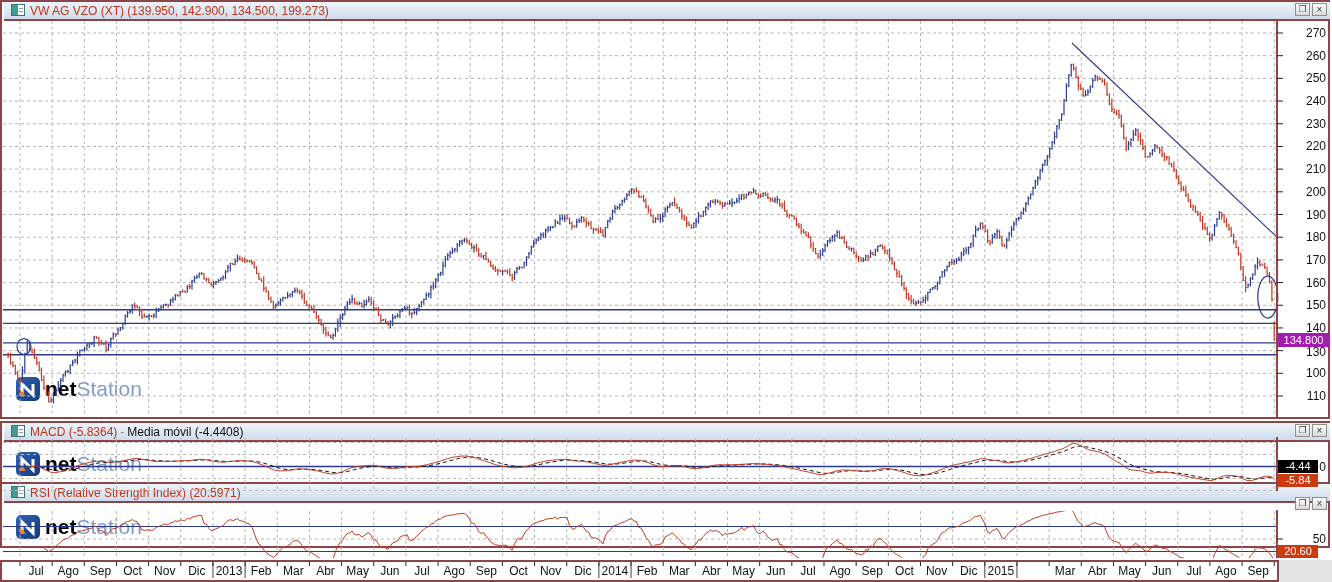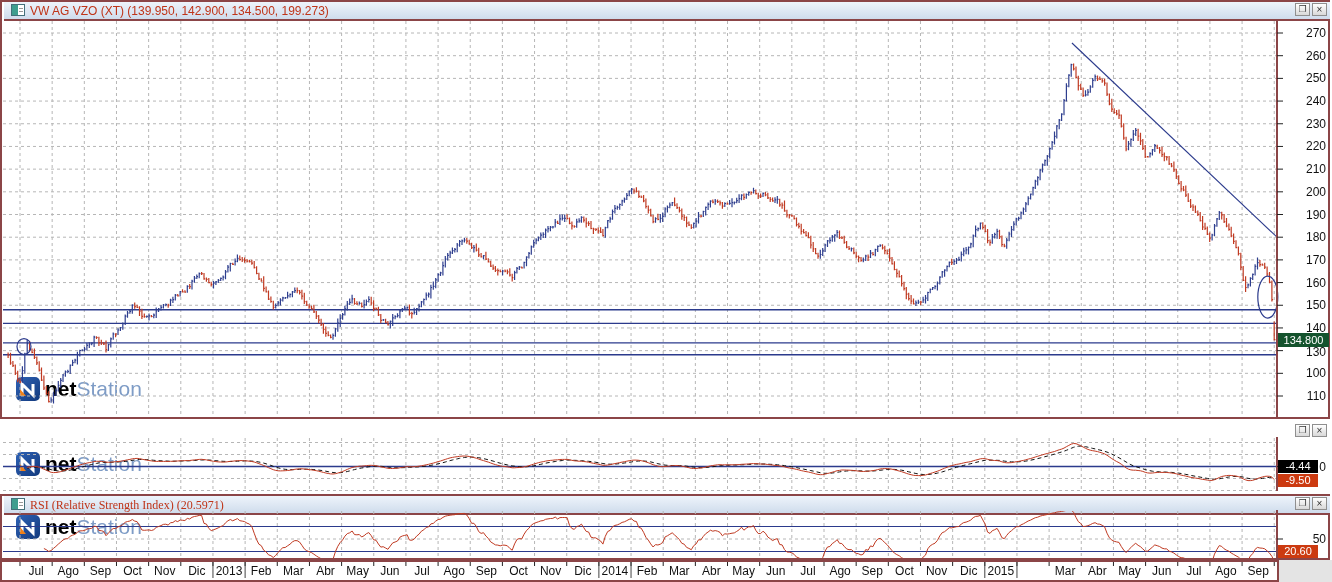--- a/index.html
+++ b/index.html
@@ -41,24 +41,30 @@
 
   <div class="win" style="top:0;height:419px;">
     <div class="tb" style="top:0;">
       <span class="chart-ico"></span>
       <span class="tb-title">VW AG VZO (XT) (139.950, 142.900, 134.500, 199.273)</span>
     </div>
   </div>
   <div class="btn restore" style="left:1295px;top:3px;">❐</div>
   <div class="btn" style="left:1312px;top:3px;">×</div>
 
+  <div class="win" style="top:421px;height:72px;">
+    <div class="tb" style="top:0;">
+      <span class="chart-ico"></span>
+      <span class="tb-title"><span>MACD (-5.8364)</span><span class="sep">-</span><span class="black">Media móvil (-4.4408)</span></span>
+    </div>
+  </div>
   <div class="btn restore" style="left:1295px;top:424px;">❐</div>
   <div class="btn" style="left:1312px;top:424px;">×</div>
 
-  <div class="win" style="top:494px;height:66px;font-family:Liberation Serif, serif;">
+  <div class="win" style="top:482px;height:66px;">
     <div class="tb" style="top:0;">
       <span class="chart-ico"></span>
       <span class="tb-title">RSI (Relative Strength Index) (20.5971)</span>
     </div>
   </div>
   <div class="btn restore" style="left:1295px;top:497px;">❐</div>
   <div class="btn" style="left:1312px;top:497px;">×</div>
 
   <div id="xrow"></div>
   <div id="corner"></div>
@@ -144,23 +150,23 @@
       <div class="xlab" style="left:978.8799999999999px;">2015</div>
       <div class="xlab" style="left:1043.1999999999998px;">Mar</div>
       <div class="xlab" style="left:1075.36px;">Abr</div>
       <div class="xlab" style="left:1107.52px;">May</div>
       <div class="xlab" style="left:1139.6799999999998px;">Jun</div>
       <div class="xlab" style="left:1171.84px;">Jul</div>
       <div class="xlab" style="left:1203.9999999999998px;">Ago</div>
       <div class="xlab" style="left:1236.1599999999999px;">Sep</div>
     </div>
 
-  <div class="valbox z4" style="left:1278px;top:333px;width:51px;height:14px;background:#14532d;">134.800</div>
+  <div class="valbox z4" style="left:1278px;top:333px;width:51px;height:14px;background:#a21caf;">134.800</div>
   <div class="valbox z4" style="left:1278px;top:460px;width:40px;height:13px;background:#000000;line-height:13px;">-4.44</div>
-  <div class="valbox z4" style="left:1278px;top:474px;width:40px;height:13px;background:#cc3a10;line-height:13px;">-9.50</div>
+  <div class="valbox z4" style="left:1278px;top:474px;width:40px;height:13px;background:#cc3a10;line-height:13px;">-5.84</div>
   <div class="valbox z4" style="left:1278px;top:545px;width:40px;height:13px;background:#cc3a10;line-height:13px;">20.60</div>
 
   <svg id="chart-svg" width="1332" height="582">
       <defs>
         <clipPath id="cMain">
           <rect x="3" y="21" width="1274" height="396"></rect>
         </clipPath>
         <clipPath id="cMacd">
           <rect x="3" y="438" width="1274" height="53"></rect>
         </clipPath>

